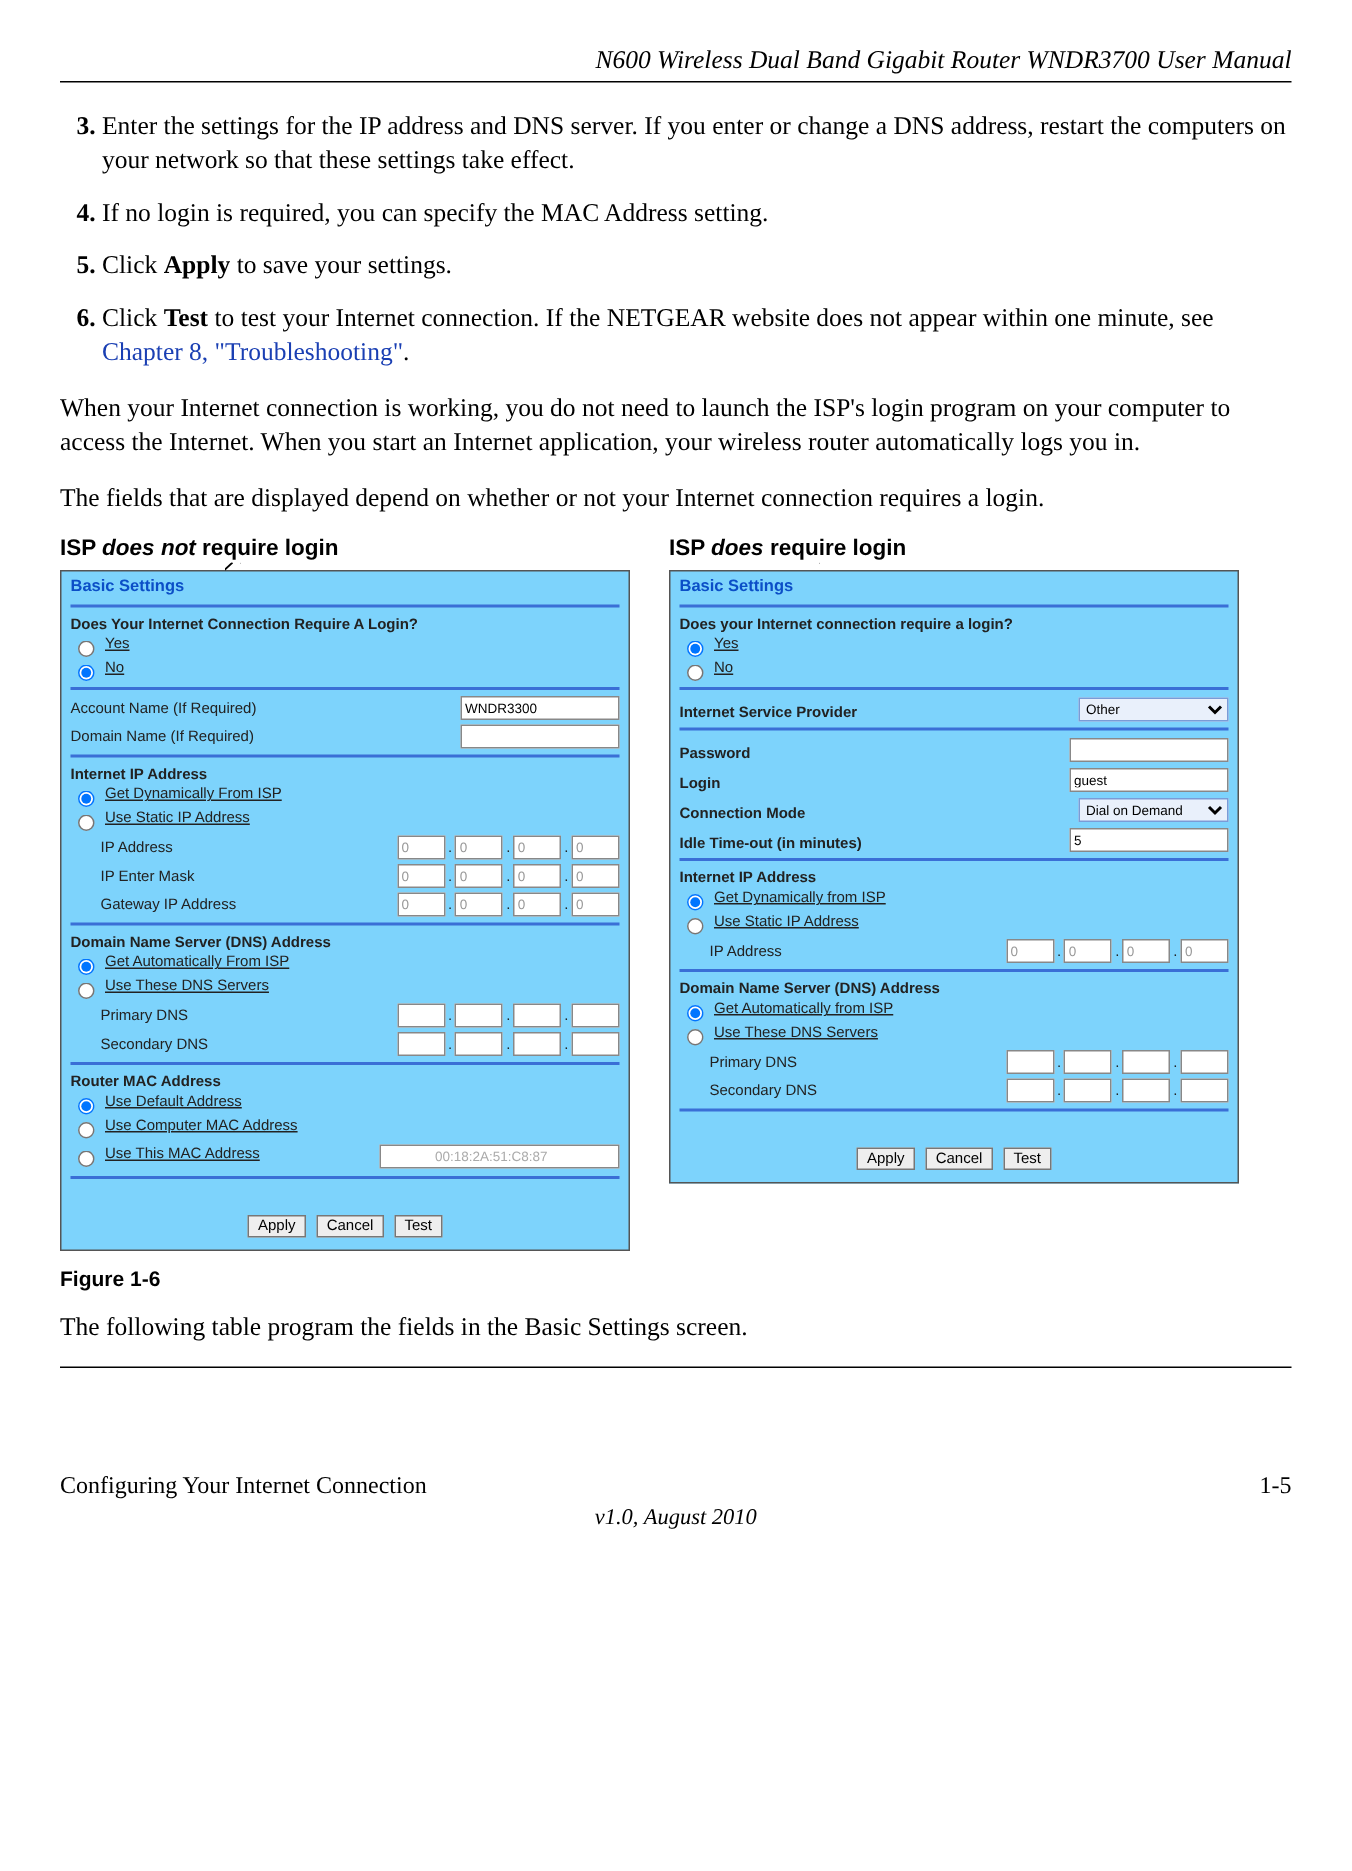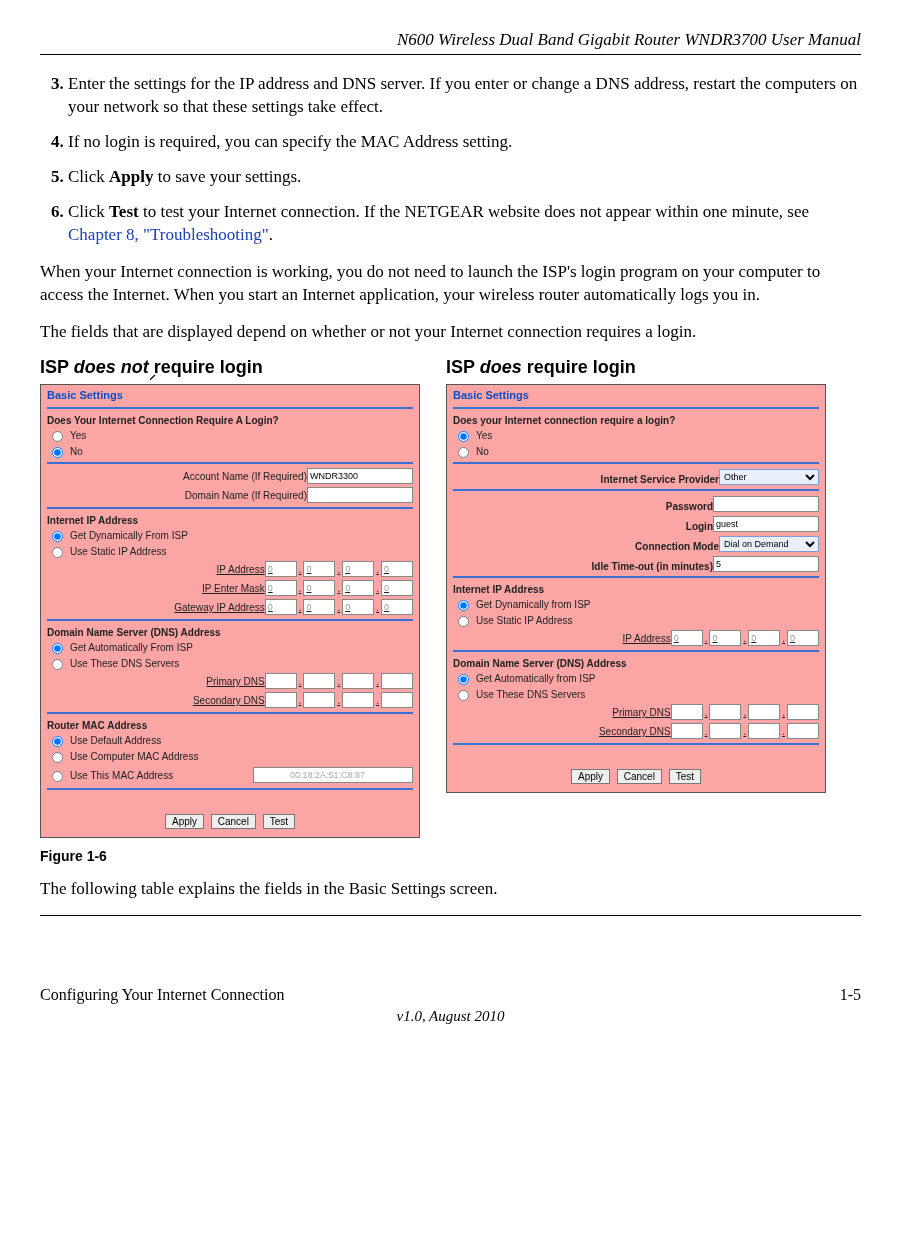--- a/index.html
+++ b/index.html
@@ -19,56 +19,56 @@
     margin-bottom: 4px;
   }
   hr.top-rule { border: none; border-top: 1.5px solid #000; margin: 0 0 18px 0; }
   ol.steps { padding-left: 28px; margin: 0 0 14px 0; }
   ol.steps li { margin-bottom: 12px; line-height: 1.35; }
   .bold { font-weight: bold; }
   .link { color: #1a3fb3; }
   p.body { margin: 0 0 14px 0; line-height: 1.35; }
   .figure-area { display: flex; gap: 26px; margin-top: 6px; }
   .fig-col { position: relative; }
-  .fig-col h4 { font-family: Arial, Helvetica, sans-serif; font-size: 18px; font-weight: bold; margin: 0 0 6px 0; }
+  .fig-col h4 { font-family: Arial, Helvetica, sans-serif; font-size: 15px; font-weight: bold; margin: 0 0 6px 0; }
   .fig-col h4 .em { font-style: italic; }
   .panel {
     border: 1px solid #555;
     width: 380px;
     font-family: Arial, Helvetica, sans-serif;
     font-size: 10px;
-    background: #fca5a5;
+    background: #7dd3fc;
     padding: 4px 6px 8px 6px;
     box-sizing: border-box;
     color: #222;
   }
   .panel-title { color: #0b4ec7; font-weight: bold; font-size: 11px; margin-bottom: 6px; }
   .sect-hd { font-weight: bold; font-size: 10px; margin-top: 6px; }
   .hr-blue { border: none; border-top: 2px solid #3a6fd6; margin: 4px 0; }
   .row { display: flex; justify-content: space-between; align-items: center; margin: 3px 0; }
   .row label { font-size: 10px; }
   input.tiny { width: 26px; height: 14px; font-size: 9px; padding: 0 2px; border: 1px solid #888; background:#fff; color:#999;}
   input.med { width: 100px; height: 14px; font-size: 9px; padding: 0 2px; border: 1px solid #888; }
   select.sm { font-size: 9px; height: 16px; border: 1px solid #7a9bd6; background:#e9f0fb;}
-  .radio { display: flex; align-items: center; gap: 4px; margin: 2px 0; }
+  .radio { display: flex; gap: 4px; margin: 2px 0; text-decoration: underline; }
   .radio input { width: 11px; height: 11px; }
-  .indent { padding-left: 20px; text-decoration: underline; }
+  .indent { padding-left: 20px; }
   .ip-quad { display: flex; gap: 2px; align-items: center; }
   .ip-quad span.dot { font-size: 10px; }
   .btnbar { text-align: center; margin-top: 24px; }
   .btnbar button { font-size: 10px; padding: 1px 6px; margin: 0 2px; border: 1px solid #777; background: #eee; }
   .fig-caption { font-family: Arial, Helvetica, sans-serif; font-weight: bold; font-size: 14px; margin: 10px 0 14px 0; }
   .footer {
     display: flex; justify-content: space-between;
     font-size: 16px; margin-top: 70px;
   }
   .footer-version { text-align: center; font-style: italic; font-size: 15px; margin-top: 4px;}
   hr.bottom-rule { border: none; border-top: 1.5px solid #000; margin: 6px 0 4px 0; }
   svg.arrow { position: absolute; top: 18px; left: 110px; pointer-events:none; }
-  .panel .row .lab-col { flex: 1; text-align: right; }
+  .panel .row .lab-col { flex: 1; }
   input.greyed { color: #aaa; padding-left: 36px; }
 </style>
 <style>ol.steps li::marker{font-weight:bold;}</style></head>
 <body>
 
 <div class="header-title">N600 Wireless Dual Band Gigabit Router WNDR3700 User Manual</div>
 <hr class="top-rule">
 
 <ol class="steps" start="3">
   <li style="font-weight: normal;">
@@ -343,20 +343,20 @@
         <button>Apply</button>
         <button>Cancel</button>
         <button>Test</button>
       </div>
     </div>
   </div>
 </div>
 
 <div class="fig-caption">Figure 1-6</div>
 
-<p class="body">The following table explains the fields in the Basic Settings screen.</p>
+<p class="body">The following table program the fields in the Basic Settings screen.</p>
 
 <hr class="bottom-rule">
 <div class="footer">
   <span>Configuring Your Internet Connection</span>
   <span>1-5</span>
 </div>
 <div class="footer-version">v1.0, August 2010</div>
 
 </body></html>

